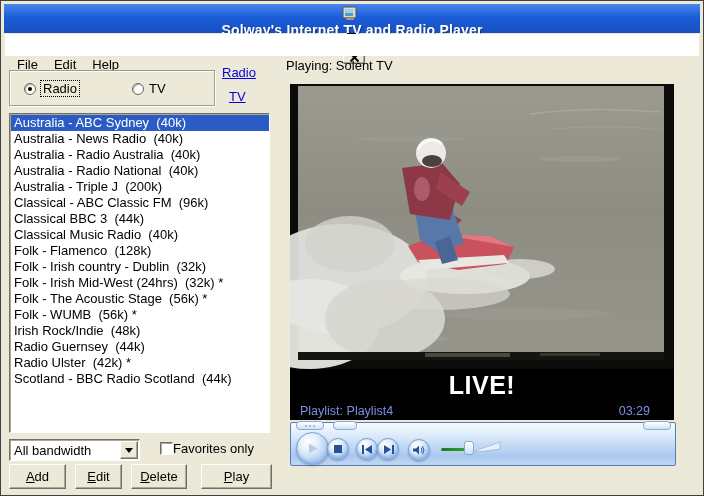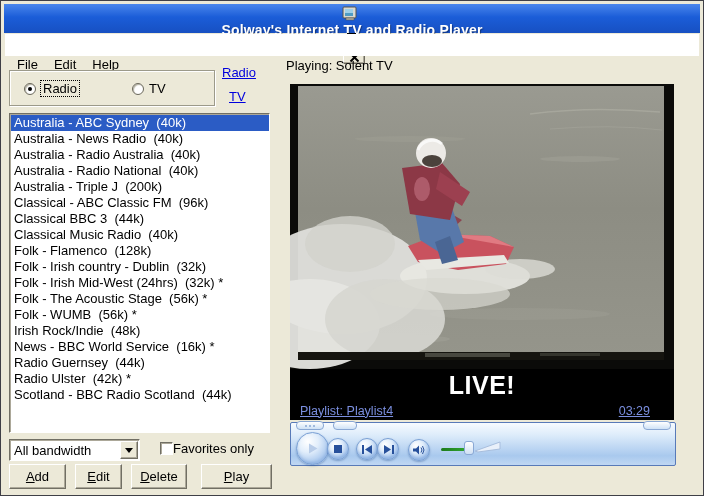--- a/index.html
+++ b/index.html
@@ -74,21 +74,21 @@
   .action-btn .lbl { display:block; }
   .action-btn .lbl::first-letter { text-decoration:underline; }
 
   
   .now-playing { position:absolute; left:285px; top:57px; font-size:13px; }
   .video-stack { position:absolute; left:289px; top:83px; width:384px; }
   .video-frame { width:384px; height:285px; background:#000; display:block; }
   .live-band { width:384px; height:32px; background:#000; display:flex; align-items:center; justify-content:center; }
   .live-text { color:#fff; font-weight:bold; font-size:25px; letter-spacing:.5px; }
   .playlist-bar { width:384px; height:19px; background:#000; display:flex; align-items:center;
-                  color:var(--playlist_text,#7b8fe0); font-size:12.5px;text-decoration:underline; }
+                  color:var(--playlist_text,#7b8fe0); font-size:12.5px; }
   .playlist-label { padding-left:10px; flex:1; }
   .playlist-time { padding-right:24px; }
 
   
   .wmp-bar { position:absolute; left:289px; top:421px; width:386px; height:44px;
              background:linear-gradient(180deg,#f7fbff 0%, #dcebfa 30%, #a9c9ee 78%, #c0d7f3 100%);
              border:1px solid var(--wmp_border,#587ab8); border-radius:2px; }
   .wmp-tab { position:absolute; top:-2px; height:9px; border:1px solid #8aa8d4; border-radius:4px;
              background:linear-gradient(180deg,#ffffff,#cfe2f6); display:flex; align-items:center;
              justify-content:center; gap:2px; }
@@ -173,21 +173,20 @@
       <div class="row">Folk - Irish country - Dublin  (32k)</div>
 
       <div class="row">Folk - Irish Mid-West (24hrs)  (32k) *</div>
 
       <div class="row">Folk - The Acoustic Stage  (56k) *</div>
 
       <div class="row">Folk - WUMB  (56k) *</div>
 
       <div class="row">Irish Rock/Indie  (48k)</div>
 
-      <div class="row">News - BBC World Service  (16k) *</div>
 
       <div class="row">Radio Guernsey  (44k)</div>
 
       <div class="row">Radio Ulster  (42k) *</div>
 
       <div class="row">Scotland - BBC Radio Scotland  (44k)</div>
     </div>
 
   <div class="combo">
     <span class="combo-text">All bandwidth</span>

